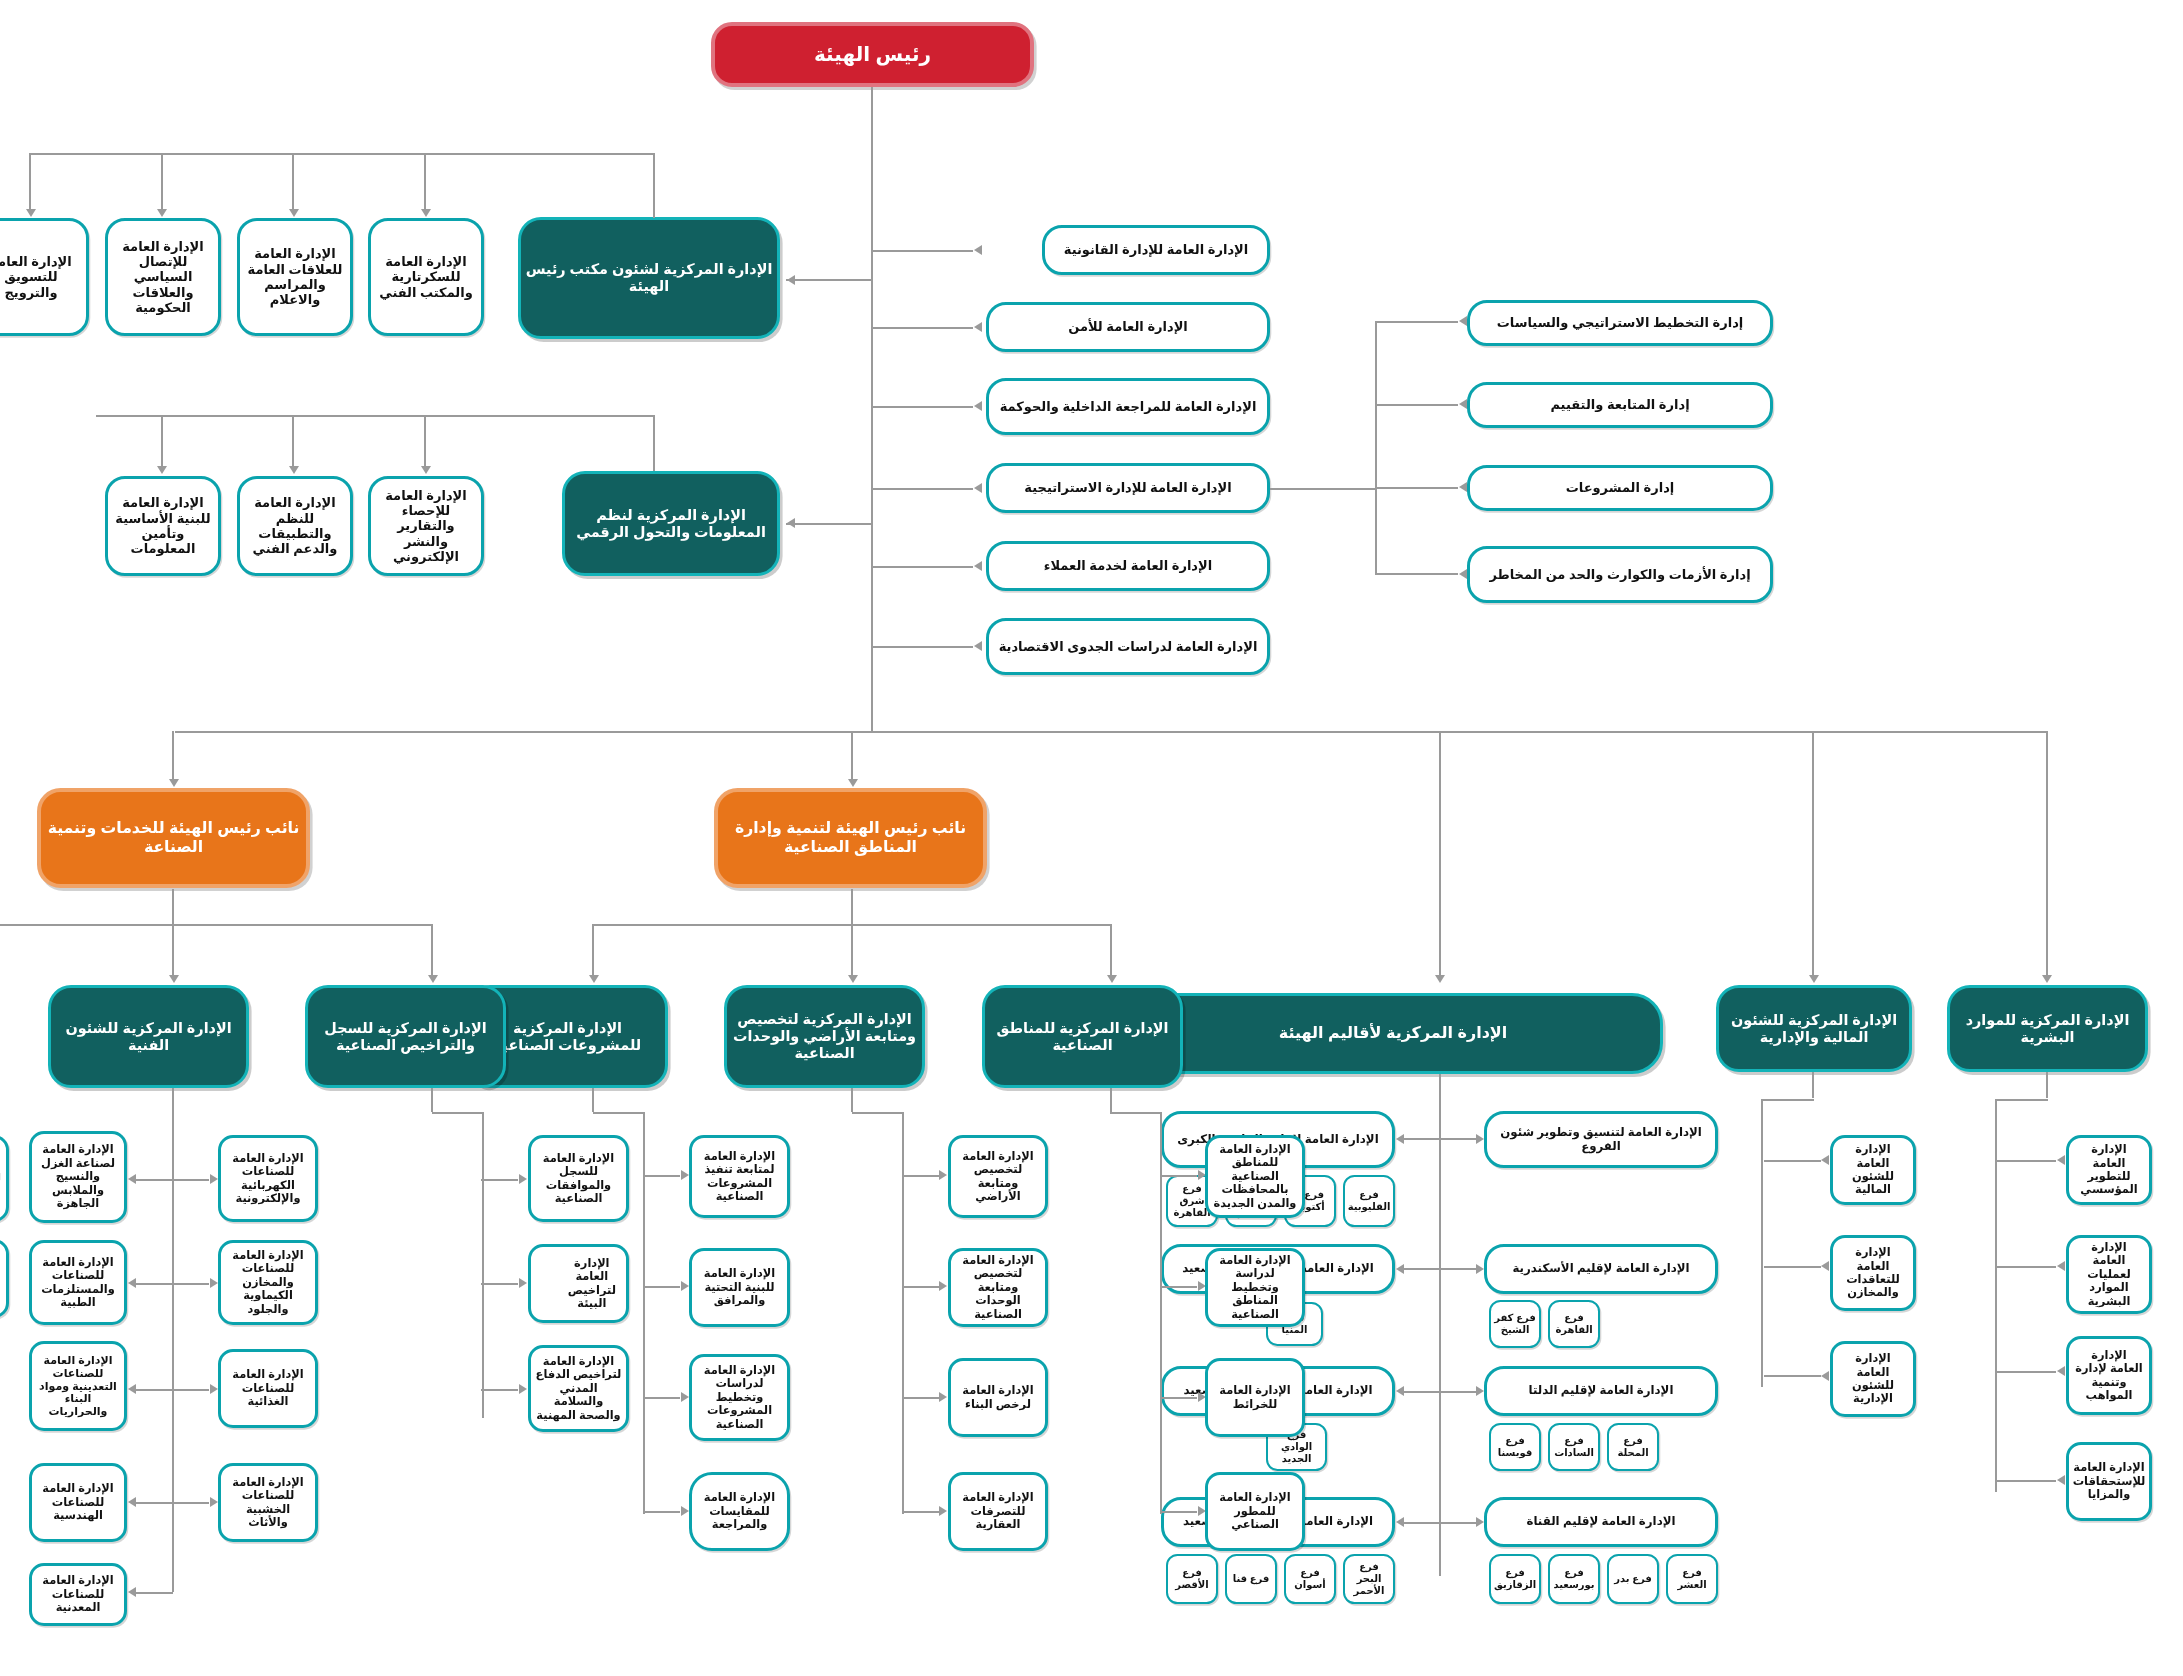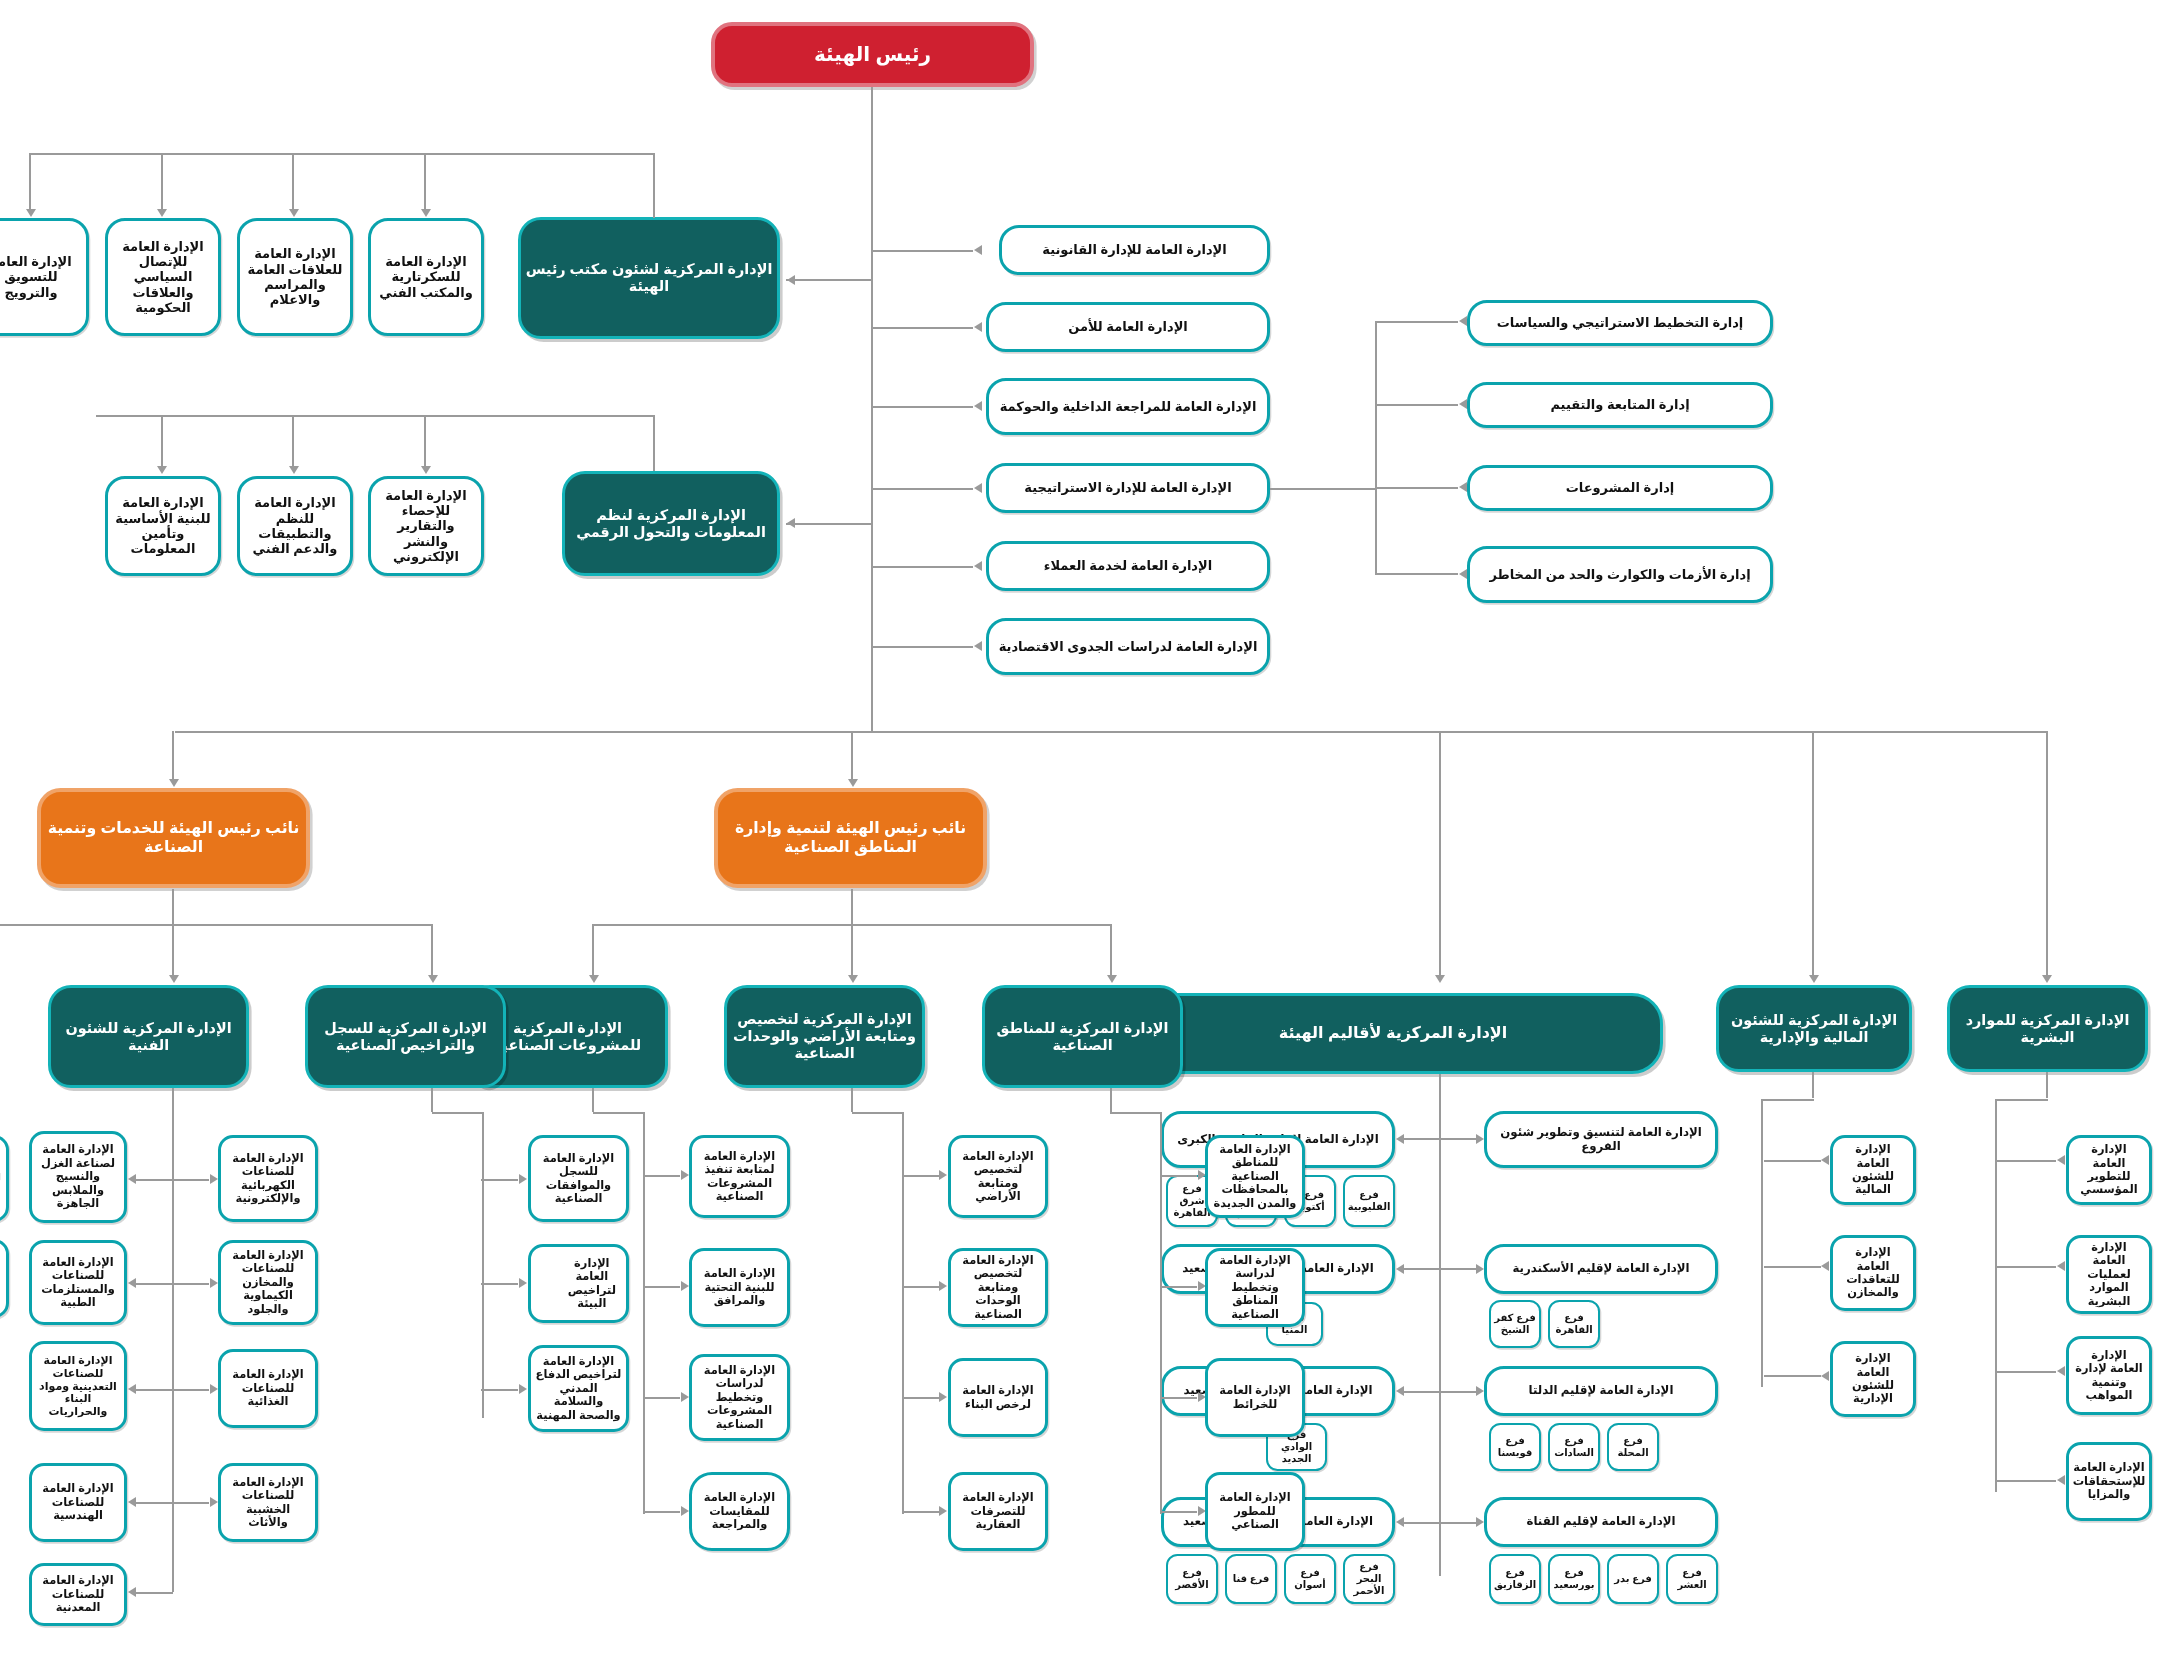--- a/index.html
+++ b/index.html
@@ -153,21 +153,21 @@
   <div class="conn vline" style="right:1889px;top:415px;height:52px;"></div>
   <div class="arrow arrow-down" style="right:1884px;top:466px;"></div>
   <div class="node leaf" style="right:1830px;top:476px;width:116px;height:100px;">الإدارة العامة للنظم والتطبيقات والدعم الفني</div>
 
   <div class="conn vline" style="right:2020px;top:415px;height:52px;"></div>
   <div class="arrow arrow-down" style="right:2016px;top:466px;"></div>
   <div class="node leaf" style="right:1962px;top:476px;width:116px;height:100px;">الإدارة العامة للبنية الأساسية وتأمين المعلومات</div>
 
   <div class="conn hline" style="right:1210px;top:250px;width:102px;"></div>
   <div class="arrow arrow-left" style="right:1201px;top:245px;"></div>
-  <div class="node leaf" style="right:913px;top:225px;width:271px;height:50px;">الإدارة العامة للإدارة القانونية</div>
+  <div class="node leaf" style="right:913px;top:225px;width:228px;height:50px;">الإدارة العامة للإدارة القانونية</div>
 
   <div class="conn hline" style="right:1210px;top:327px;width:102px;"></div>
   <div class="arrow arrow-left" style="right:1201px;top:322px;"></div>
   <div class="node leaf" style="right:913px;top:302px;width:284px;height:50px;">الإدارة العامة للأمن</div>
 
   <div class="conn hline" style="right:1210px;top:406px;width:102px;"></div>
   <div class="arrow arrow-left" style="right:1201px;top:401px;"></div>
   <div class="node leaf" style="right:913px;top:378px;width:284px;height:57px;">الإدارة العامة للمراجعة الداخلية والحوكمة</div>
 
   <div class="conn hline" style="right:1210px;top:488px;width:102px;"></div>

